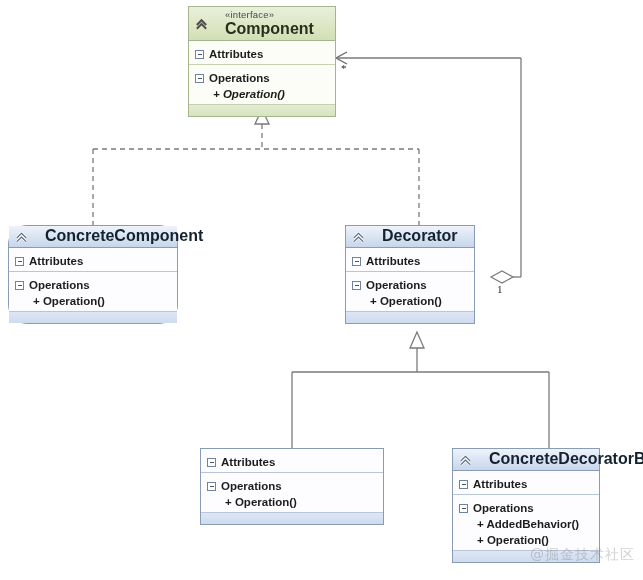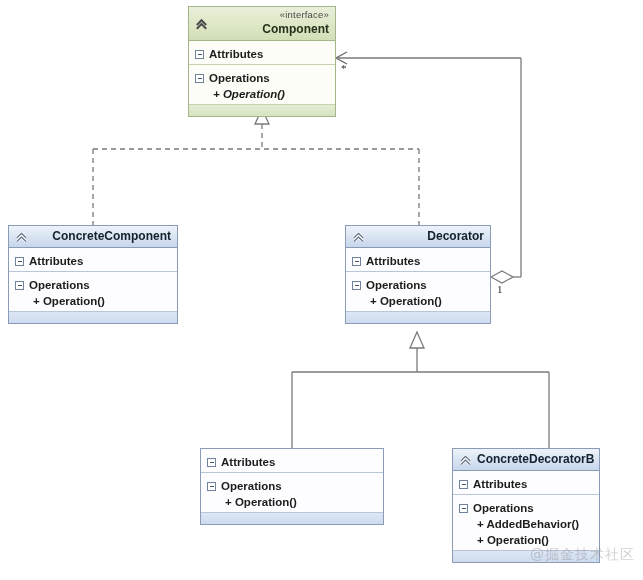--- a/index.html
+++ b/index.html
@@ -39,38 +39,38 @@
   }
   .uml-box.iface {
     border-color: #a4b58c;
   }
 
   .box-header {
     position: relative;
     box-sizing: border-box;
     border-bottom: 1px solid #8a9bb5;
     background: linear-gradient(to bottom, #eef3fa 0%, #d8e3f2 55%, #c7d6ec 100%);
-    padding: 2px 6px 3px 24px;
-    text-align: right;
+    padding: 2px 6px 3px 36px;
+    text-align: left;
   }
   .iface .box-header {
     border-bottom-color: #a4b58c;
     background: linear-gradient(to bottom, #e9efdb 0%, #dde7c6 55%, #d2deb6 100%);
   }
   .stereotype {
     display: block;
     font-size: 9.5px;
     color: #4a4a4a;
     line-height: 12px;
     letter-spacing: .2px;
   }
   .class-name {
     display: block;
     font-weight: bold;
-    font-size: 12px;
+    font-size: 16px;
     line-height: 16px;
     color: #14212e;
   }
   .iface .class-name { color: #26301a; }
 
   
   .chev {
     position: absolute;
     left: 5px;
     top: 50%;
@@ -224,21 +224,21 @@
     <div class="compartment last">
       <div class="comp-head">
         <span class="minus-box"></span>
         <span>Operations</span>
       </div>
       <div class="member abstract">+ Operation()</div>
     </div>
     <div class="box-footer"></div>
   </div>
 
-  <div class="uml-box" style="left:8px; top:225px; width:170px;">
+  <div class="uml-box" style="left:8px; top:225px; width:170px;border-radius:19px;">
     <div class="box-header">
       <svg class="chev" viewBox="0 0 16 16">
         <polyline points="3,9 8,4 13,9" fill="none" stroke="#ffffff" stroke-width="2.6"></polyline>
         <polyline points="3,13 8,8 13,13" fill="none" stroke="#ffffff" stroke-width="2.6"></polyline>
         <polyline points="3,9 8,4 13,9" fill="none" stroke="#5b6a7e" stroke-width="1.3"></polyline>
         <polyline points="3,13 8,8 13,13" fill="none" stroke="#5b6a7e" stroke-width="1.3"></polyline>
       </svg>
       <span class="class-name">ConcreteComponent</span>
     </div>
     <div class="compartment">
@@ -250,21 +250,21 @@
     <div class="compartment last">
       <div class="comp-head">
         <span class="minus-box"></span>
         <span>Operations</span>
       </div>
       <div class="member">+ Operation()</div>
     </div>
     <div class="box-footer"></div>
   </div>
 
-  <div class="uml-box" style="left:345px; top:225px; width:146px;">
+  <div class="uml-box" style="left:345px; top:225px; width:130px;">
     <div class="box-header">
       <svg class="chev" viewBox="0 0 16 16">
         <polyline points="3,9 8,4 13,9" fill="none" stroke="#ffffff" stroke-width="2.6"></polyline>
         <polyline points="3,13 8,8 13,13" fill="none" stroke="#ffffff" stroke-width="2.6"></polyline>
         <polyline points="3,9 8,4 13,9" fill="none" stroke="#5b6a7e" stroke-width="1.3"></polyline>
         <polyline points="3,13 8,8 13,13" fill="none" stroke="#5b6a7e" stroke-width="1.3"></polyline>
       </svg>
       <span class="class-name">Decorator</span>
     </div>
     <div class="compartment">

